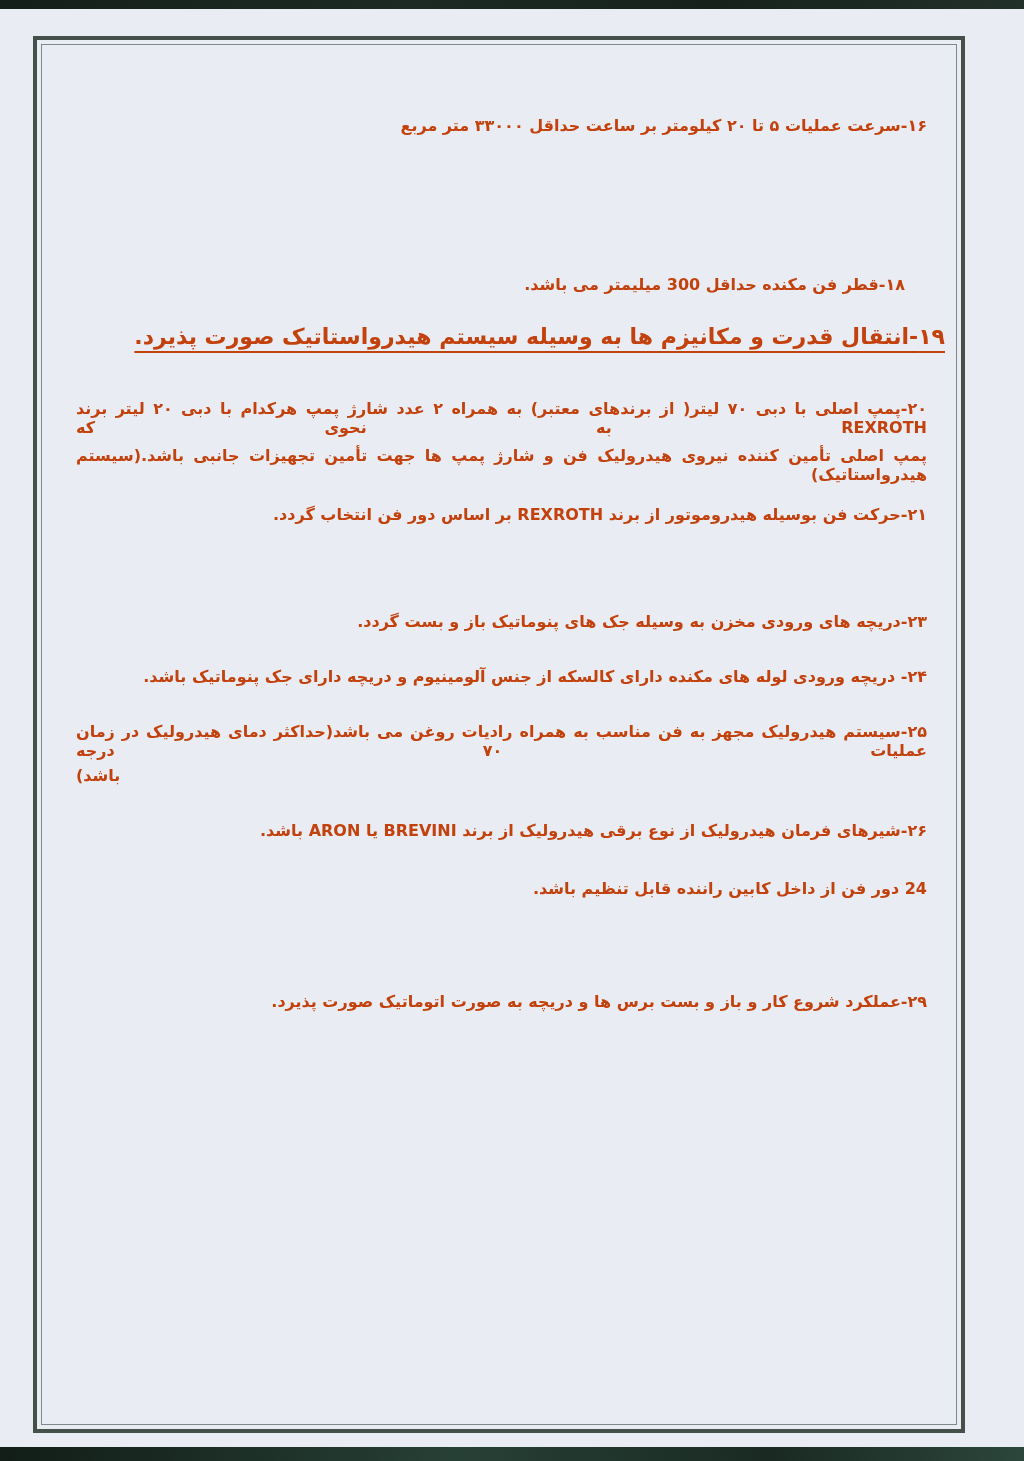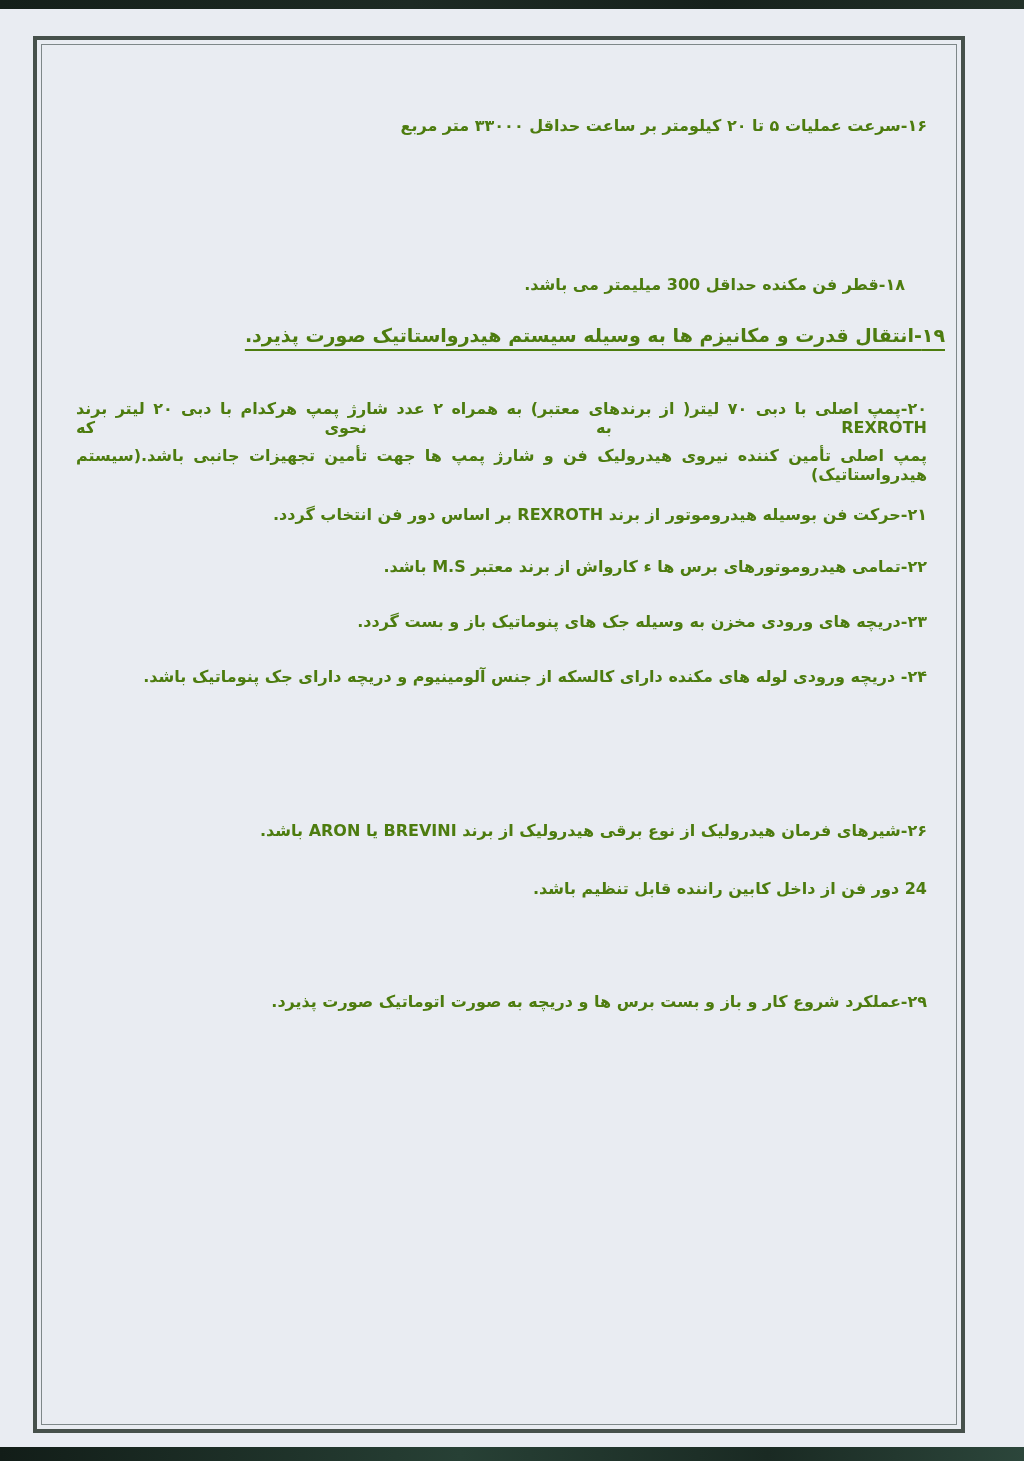--- a/index.html
+++ b/index.html
@@ -45,35 +45,35 @@
     position: absolute; left: 1px; top: 1px; right: 1px; bottom: 1px;
     direction: rtl;
   }
   .line {
     position: absolute;
     left: 33px;
     right: 28px;
     direction: rtl;
     font-size: 16px;
     font-weight: bold;
-    color: #4d7c0f;
+    color: #c2410c;
     white-space: nowrap;
     overflow: visible;
   }
   .line.right   { text-align: right; }
   .line.left    { text-align: left; }
   .line.stretch {
     white-space: normal;
     text-align: justify;
     text-align-last: justify;
   }
   .line.indent-r { right: 135px; }
   .line.indent-r-sm { right: 50px; }
   .line.heading {
-    font-size: 19px;
+    font-size: 22px;
     right: 10px;
     text-align: right;
     text-decoration: underline;
     text-decoration-thickness: 2px;
     text-underline-offset: 7px;
     letter-spacing: 0.5px;
   }
 </style>
 </head>
 <body>
@@ -93,26 +93,27 @@
 
         <div class="line right indent-r-sm" style="top:229px">۱۸-قطر فن مکنده حداقل 300 میلیمتر می باشد.</div>
 
         <div class="line heading" style="top:278px">۱۹-انتقال قدرت و مکانیزم ها به وسیله سیستم هیدرواستاتیک صورت  پذیرد.</div>
 
         <div class="line stretch" style="top:353px">۲۰-پمپ اصلی با دبی ۷۰ لیتر( از برندهای معتبر)  به همراه ۲ عدد شارژ پمپ هرکدام با دبی ۲۰ لیتر  برند REXROTH  به نحوی که</div>
         <div class="line stretch" style="top:400px">پمپ اصلی تأمین کننده نیروی هیدرولیک فن و شارژ پمپ ها جهت تأمین تجهیزات جانبی باشد.(سیستم هیدرواستاتیک)</div>
 
         <div class="line right" style="top:459px">۲۱-حرکت فن بوسیله هیدروموتور از برند REXROTH بر اساس دور فن انتخاب گردد.</div>
 
-        <div class="line right" style="top:511px">۲۲-تمامی هیدروموتورهای برس ها ء کارواش از  برند معتبر M.S باشد.</div>
 
         <div class="line right" style="top:566px">۲۳-دریچه های ورودی مخزن به وسیله جک های پنوماتیک باز و بست  گردد.</div>
 
         <div class="line right" style="top:621px">۲۴- دریچه  ورودی لوله های مکنده دارای کالسکه از جنس آلومینیوم و دریچه دارای جک پنوماتیک  باشد.</div>
 
+        <div class="line stretch" style="top:676px">۲۵-سیستم هیدرولیک مجهز به فن مناسب به همراه رادیات روغن می باشد(حداکثر دمای هیدرولیک در زمان عملیات ۷۰ درجه</div>
+        <div class="line left" style="top:720px">باشد)</div>
 
         <div class="line right" style="top:775px">۲۶-شیرهای فرمان هیدرولیک از نوع برقی هیدرولیک  از برند BREVINI یا ARON باشد.</div>
 
         <div class="line right" style="top:833px">24 دور فن از داخل کابین راننده قابل تنظیم  باشد.</div>
 
 
         <div class="line right" style="top:946px">۲۹-عملکرد شروع کار و باز و بست برس ها و دریچه به صورت اتوماتیک صورت پذیرد.</div>
 
 
       </div>

